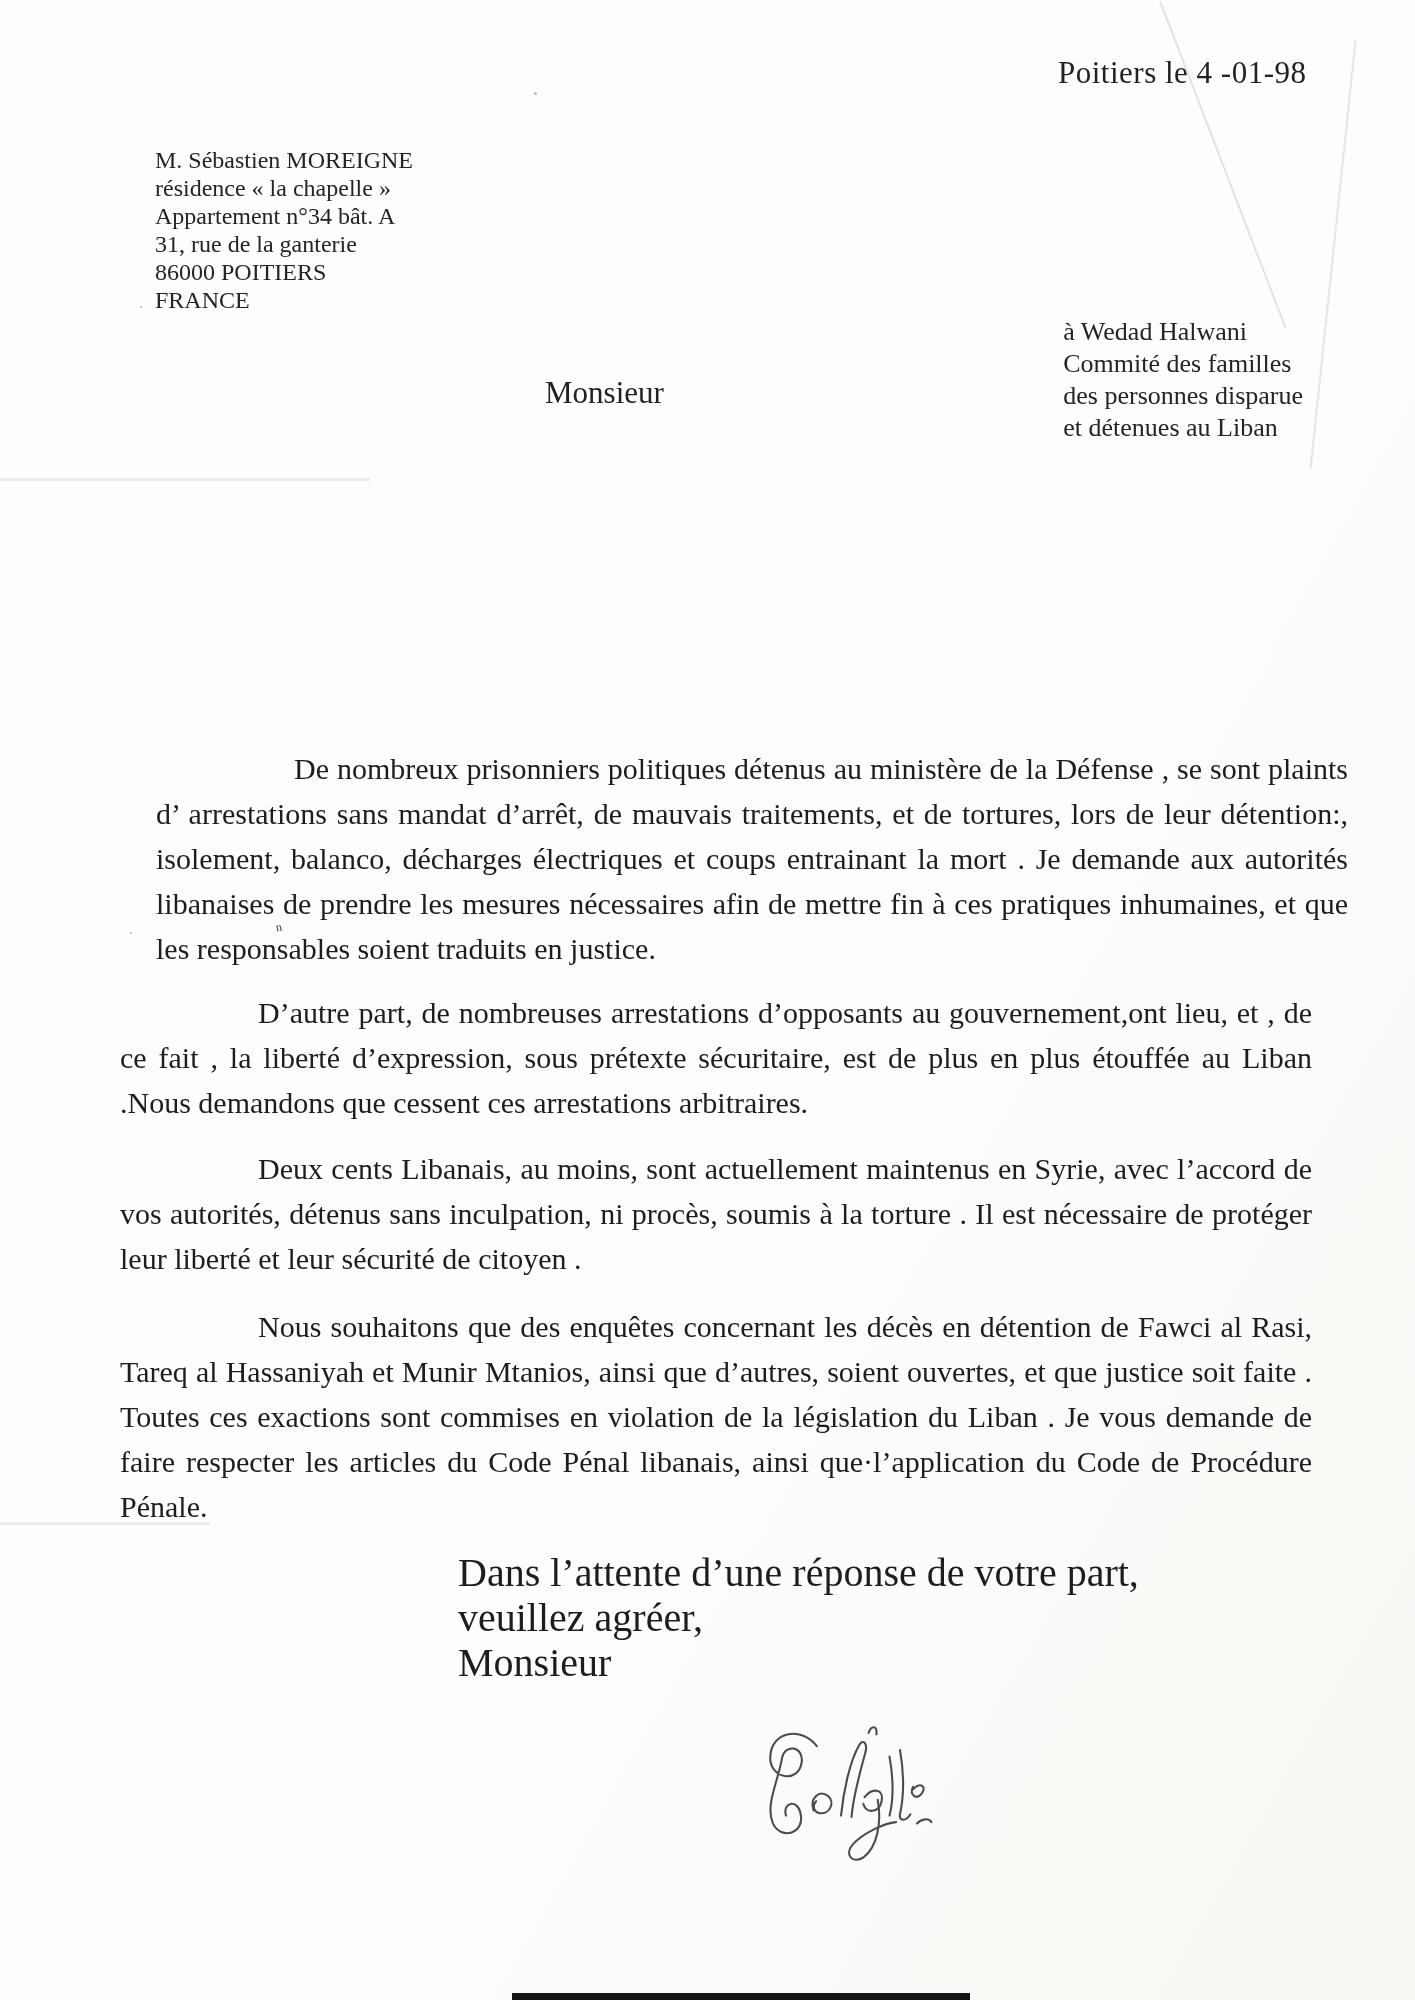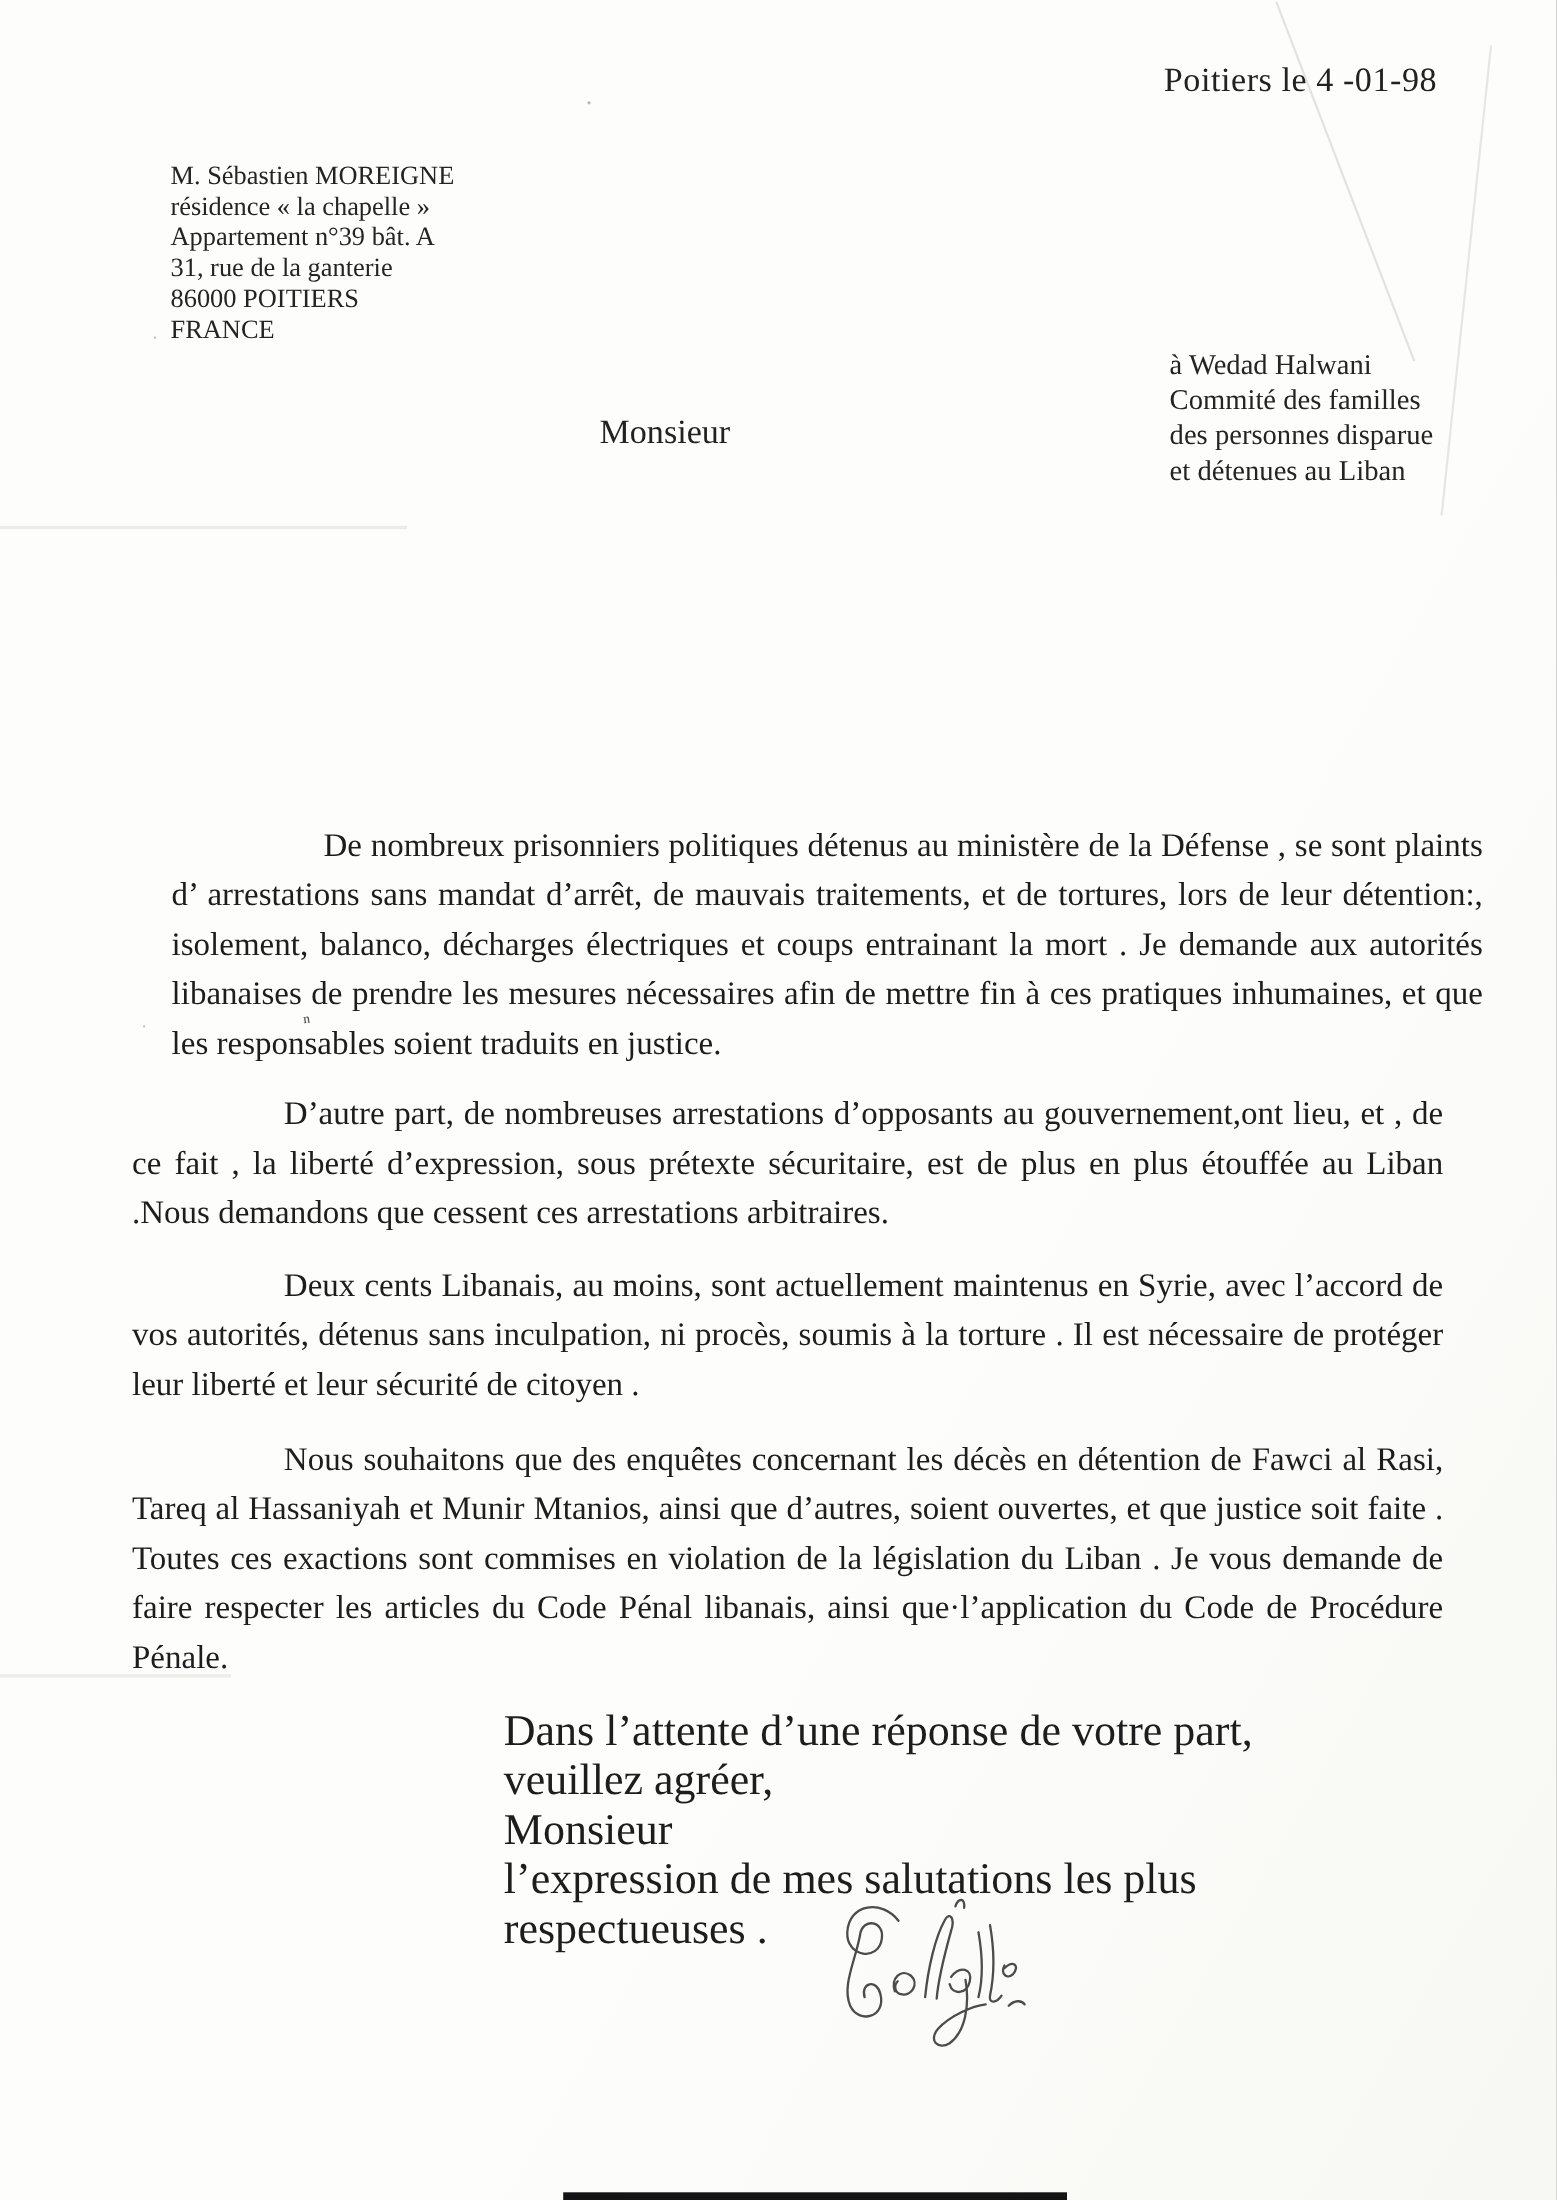--- a/index.html
+++ b/index.html
@@ -80,21 +80,21 @@
 <body>
 
 <div id="page">
   <div class="scan-tint"></div>
 
   <div class="dateline">Poitiers le  4 -01-98</div>
 
   <div class="sender">
     <div>M. Sébastien MOREIGNE</div>
     <div>résidence « la chapelle »</div>
-    <div>Appartement n°39 bât. A</div>
+    <div>Appartement n°34 bât. A</div>
     <div>31, rue de la ganterie</div>
     <div>86000 POITIERS</div>
     <div>FRANCE</div>
   </div>
 
   <div class="salutation">Monsieur</div>
 
   <div class="recipient">
     <div>à Wedad Halwani</div>
     <div>Commité des familles</div>
@@ -103,21 +103,20 @@
   </div>
 
   <p id="par2" class="body-par">De nombreux prisonniers politiques détenus au ministère de la Défense , se sont plaints d’ arrestations sans mandat d’arrêt,  de mauvais traitements, et de tortures, lors de leur détention:, isolement, balanco, décharges électriques et coups entrainant la mort . Je demande aux autorités libanaises de prendre les mesures nécessaires afin de mettre fin à ces pratiques inhumaines, et que les responsables soient traduits en justice.</p>
   <p id="par4" class="body-par">Deux cents Libanais, au moins, sont actuellement maintenus en Syrie, avec l’accord de vos autorités, détenus sans inculpation, ni procès, soumis à la torture . Il est nécessaire de protéger leur liberté et leur sécurité de citoyen .</p>
   <p id="par3" class="body-par">D’autre part, de nombreuses arrestations d’opposants au gouvernement,ont lieu, et , de ce fait , la liberté d’expression, sous prétexte sécuritaire, est de plus en plus étouffée au Liban .Nous demandons que cessent ces arrestations arbitraires.</p>
   <p id="par5" class="body-par">Nous souhaitons que des enquêtes concernant les décès en détention de Fawci al Rasi, Tareq al Hassaniyah et Munir Mtanios, ainsi que d’autres, soient ouvertes, et que justice soit faite . Toutes ces exactions sont commises en violation de la législation du Liban . Je vous demande de faire respecter les articles du Code Pénal libanais, ainsi que·l’application du Code de Procédure Pénale.</p>
 
   <div class="closing">
     <div>Dans l’attente d’une réponse de votre part, veuillez agréer,</div>
     <div>Monsieur</div>
-    <div>l’expression de mes salutations les plus respectueuses .</div>
   </div>
 
   <div class="signature">
     <svg viewBox="0 0 290 250" width="190" height="165">
       <path d="M105,42 C82,12 36,18 34,58 C32,92 78,100 82,66 C85,42 56,38 52,60 C46,96 26,132 38,160 C50,186 88,176 80,144 C75,122 52,128 58,148"></path>
       <path d="M100,140 C94,122 108,108 122,118 C134,128 124,148 108,144 C100,142 98,132 104,126"></path>
       <path d="M142,148 C146,108 156,64 170,40 C176,30 184,38 178,56 C168,92 160,126 158,150"></path>
       <path d="M184,22 C188,10 198,10 196,24"></path>
       <path d="M178,120 C190,104 208,108 204,126 C200,144 180,146 176,130"></path>
       <path d="M198,124 C204,158 198,196 176,212 C160,222 146,208 160,192 C176,174 208,160 226,158"></path>

